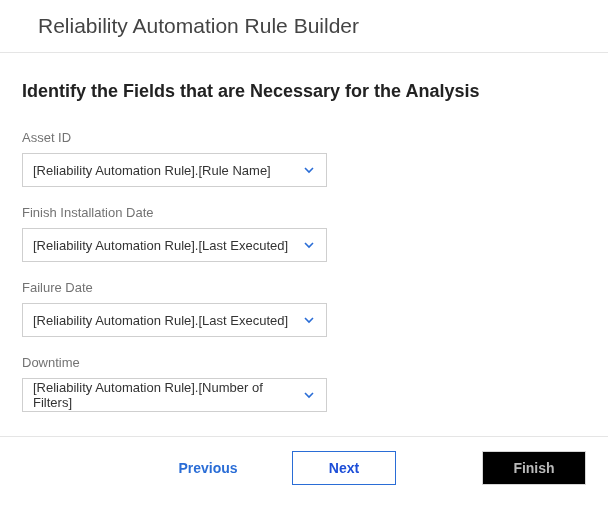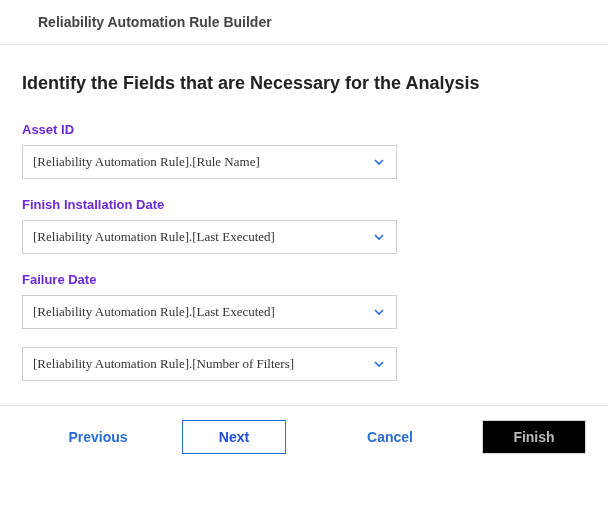--- a/index.html
+++ b/index.html
@@ -10,53 +10,52 @@
     color: #333;
     width: 608px;
     height: 505px;
     overflow: hidden;
   }
   .header {
     padding: 14px 20px 14px 38px;
     border-bottom: 1px solid #e5e5e5;
   }
   .header-title {
-    font-size: 14px;
+    font-size: 21px;
     color: #444;
-    font-weight: 700;
+    font-weight: 400;
   }
   .content {
     padding: 28px 22px 0 22px;
   }
   .step-title {
     font-size: 18px;
     font-weight: 700;
     color: #222;
     margin: 0 0 28px 0;
   }
   .field-group {
     margin-bottom: 18px;
   }
   .field-label {
     font-size: 13px;
-    font-weight: 700;
-    color: #6d28d9;
+    font-weight: 400;
+    color: #737373;
     margin-bottom: 8px;
   }
   .select {
-    width: 375px;
+    width: 305px;
     height: 34px;
     border: 1px solid #cfcfcf;
     display: flex;
     align-items: center;
     justify-content: space-between;
     padding: 0 10px;
     cursor: pointer;
     background: #fff;
-    font-family: Liberation Serif, serif;
   }
   .select-value {
     font-size: 13px;
     color: #333;
   }
   .chevron {
     flex: 0 0 auto;
   }
   .chevron svg { display: block; }
   .footer {
@@ -140,32 +139,32 @@
       <span class="select-value">[Reliability Automation Rule].[Last Executed]</span>
       <span class="chevron">
         <svg width="14" height="14" viewBox="0 0 14 14">
             <path d="M3 5 L7 9 L11 5" fill="none" stroke="#2a6dd6" stroke-width="1.6"></path>
           </svg>
       </span>
     </div>
   </div>
 
   <div class="field-group">
+    <div class="field-label">Downtime</div>
     <div class="select">
       <span class="select-value">[Reliability Automation Rule].[Number of Filters]</span>
       <span class="chevron">
         <svg width="14" height="14" viewBox="0 0 14 14">
             <path d="M3 5 L7 9 L11 5" fill="none" stroke="#2a6dd6" stroke-width="1.6"></path>
           </svg>
       </span>
     </div>
   </div>
 </div>
 
 <div class="footer">
   <button class="btn btn-link">Previous</button>
   <span class="spacer-prev-next"></span>
   <button class="btn btn-outline">Next</button>
   <span class="spacer-next-cancel"></span>
-  <button class="btn btn-link">Cancel</button>
   <span class="spacer-cancel-finish"></span>
   <button class="btn btn-disabled">Finish</button>
 </div>
 
 </body></html>

